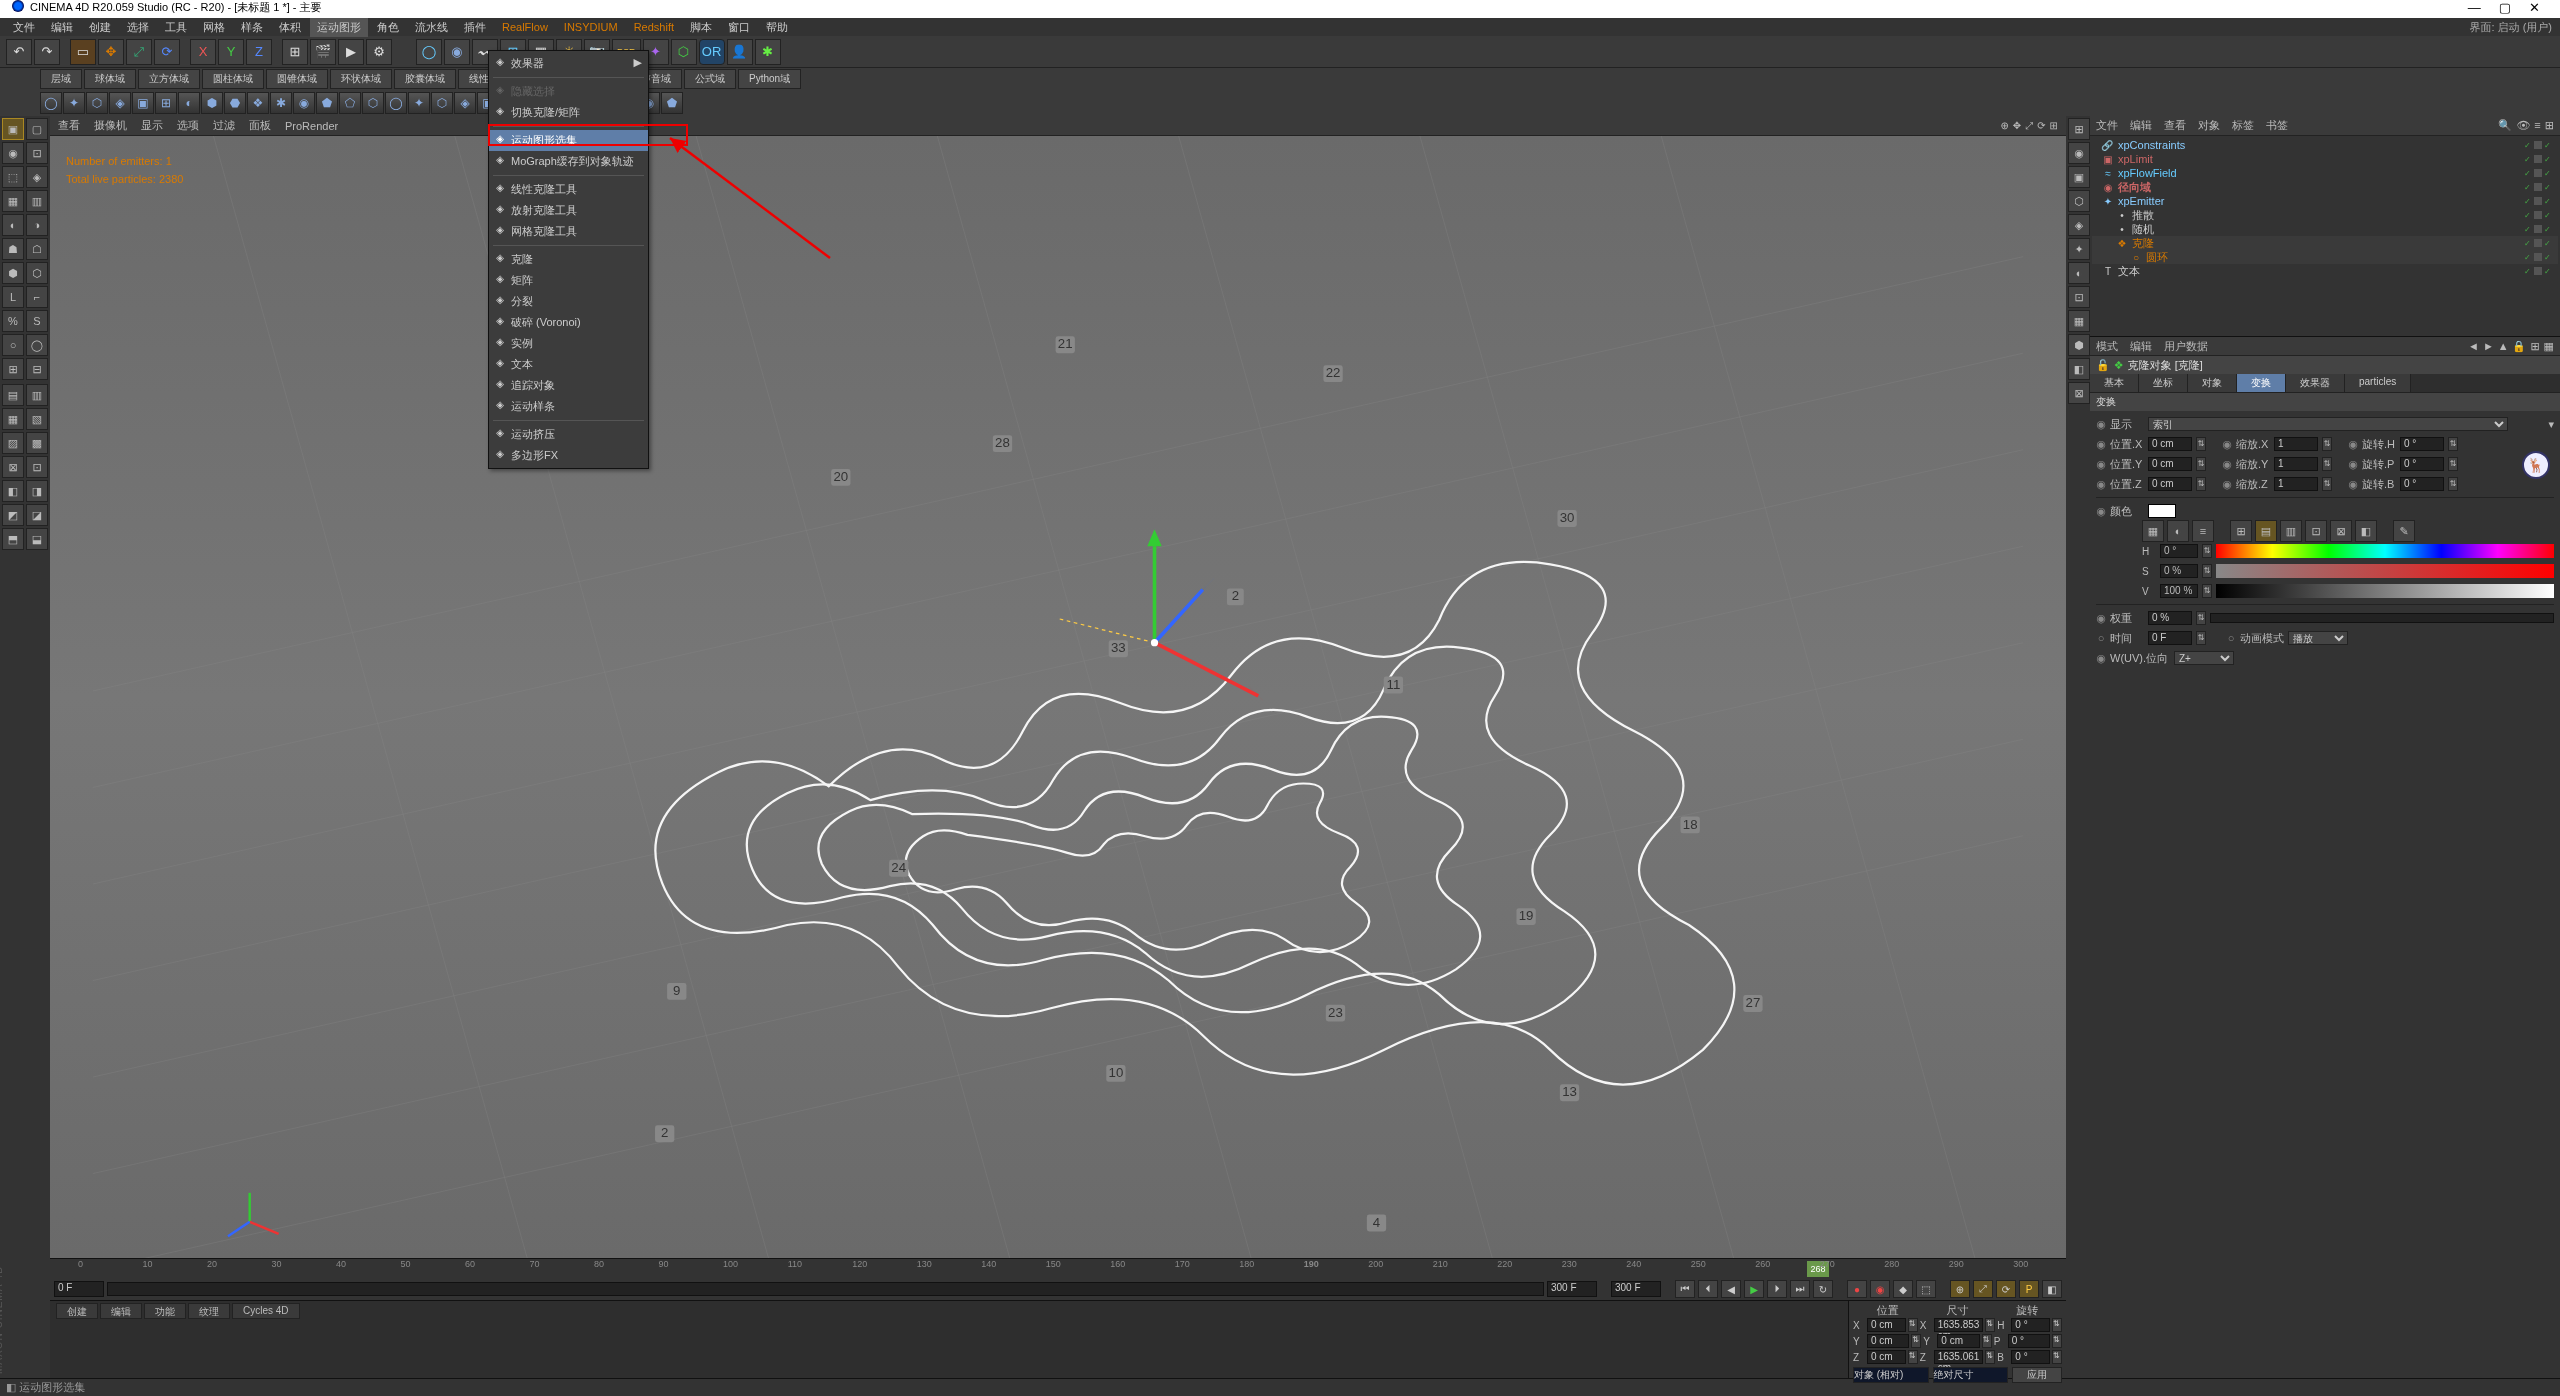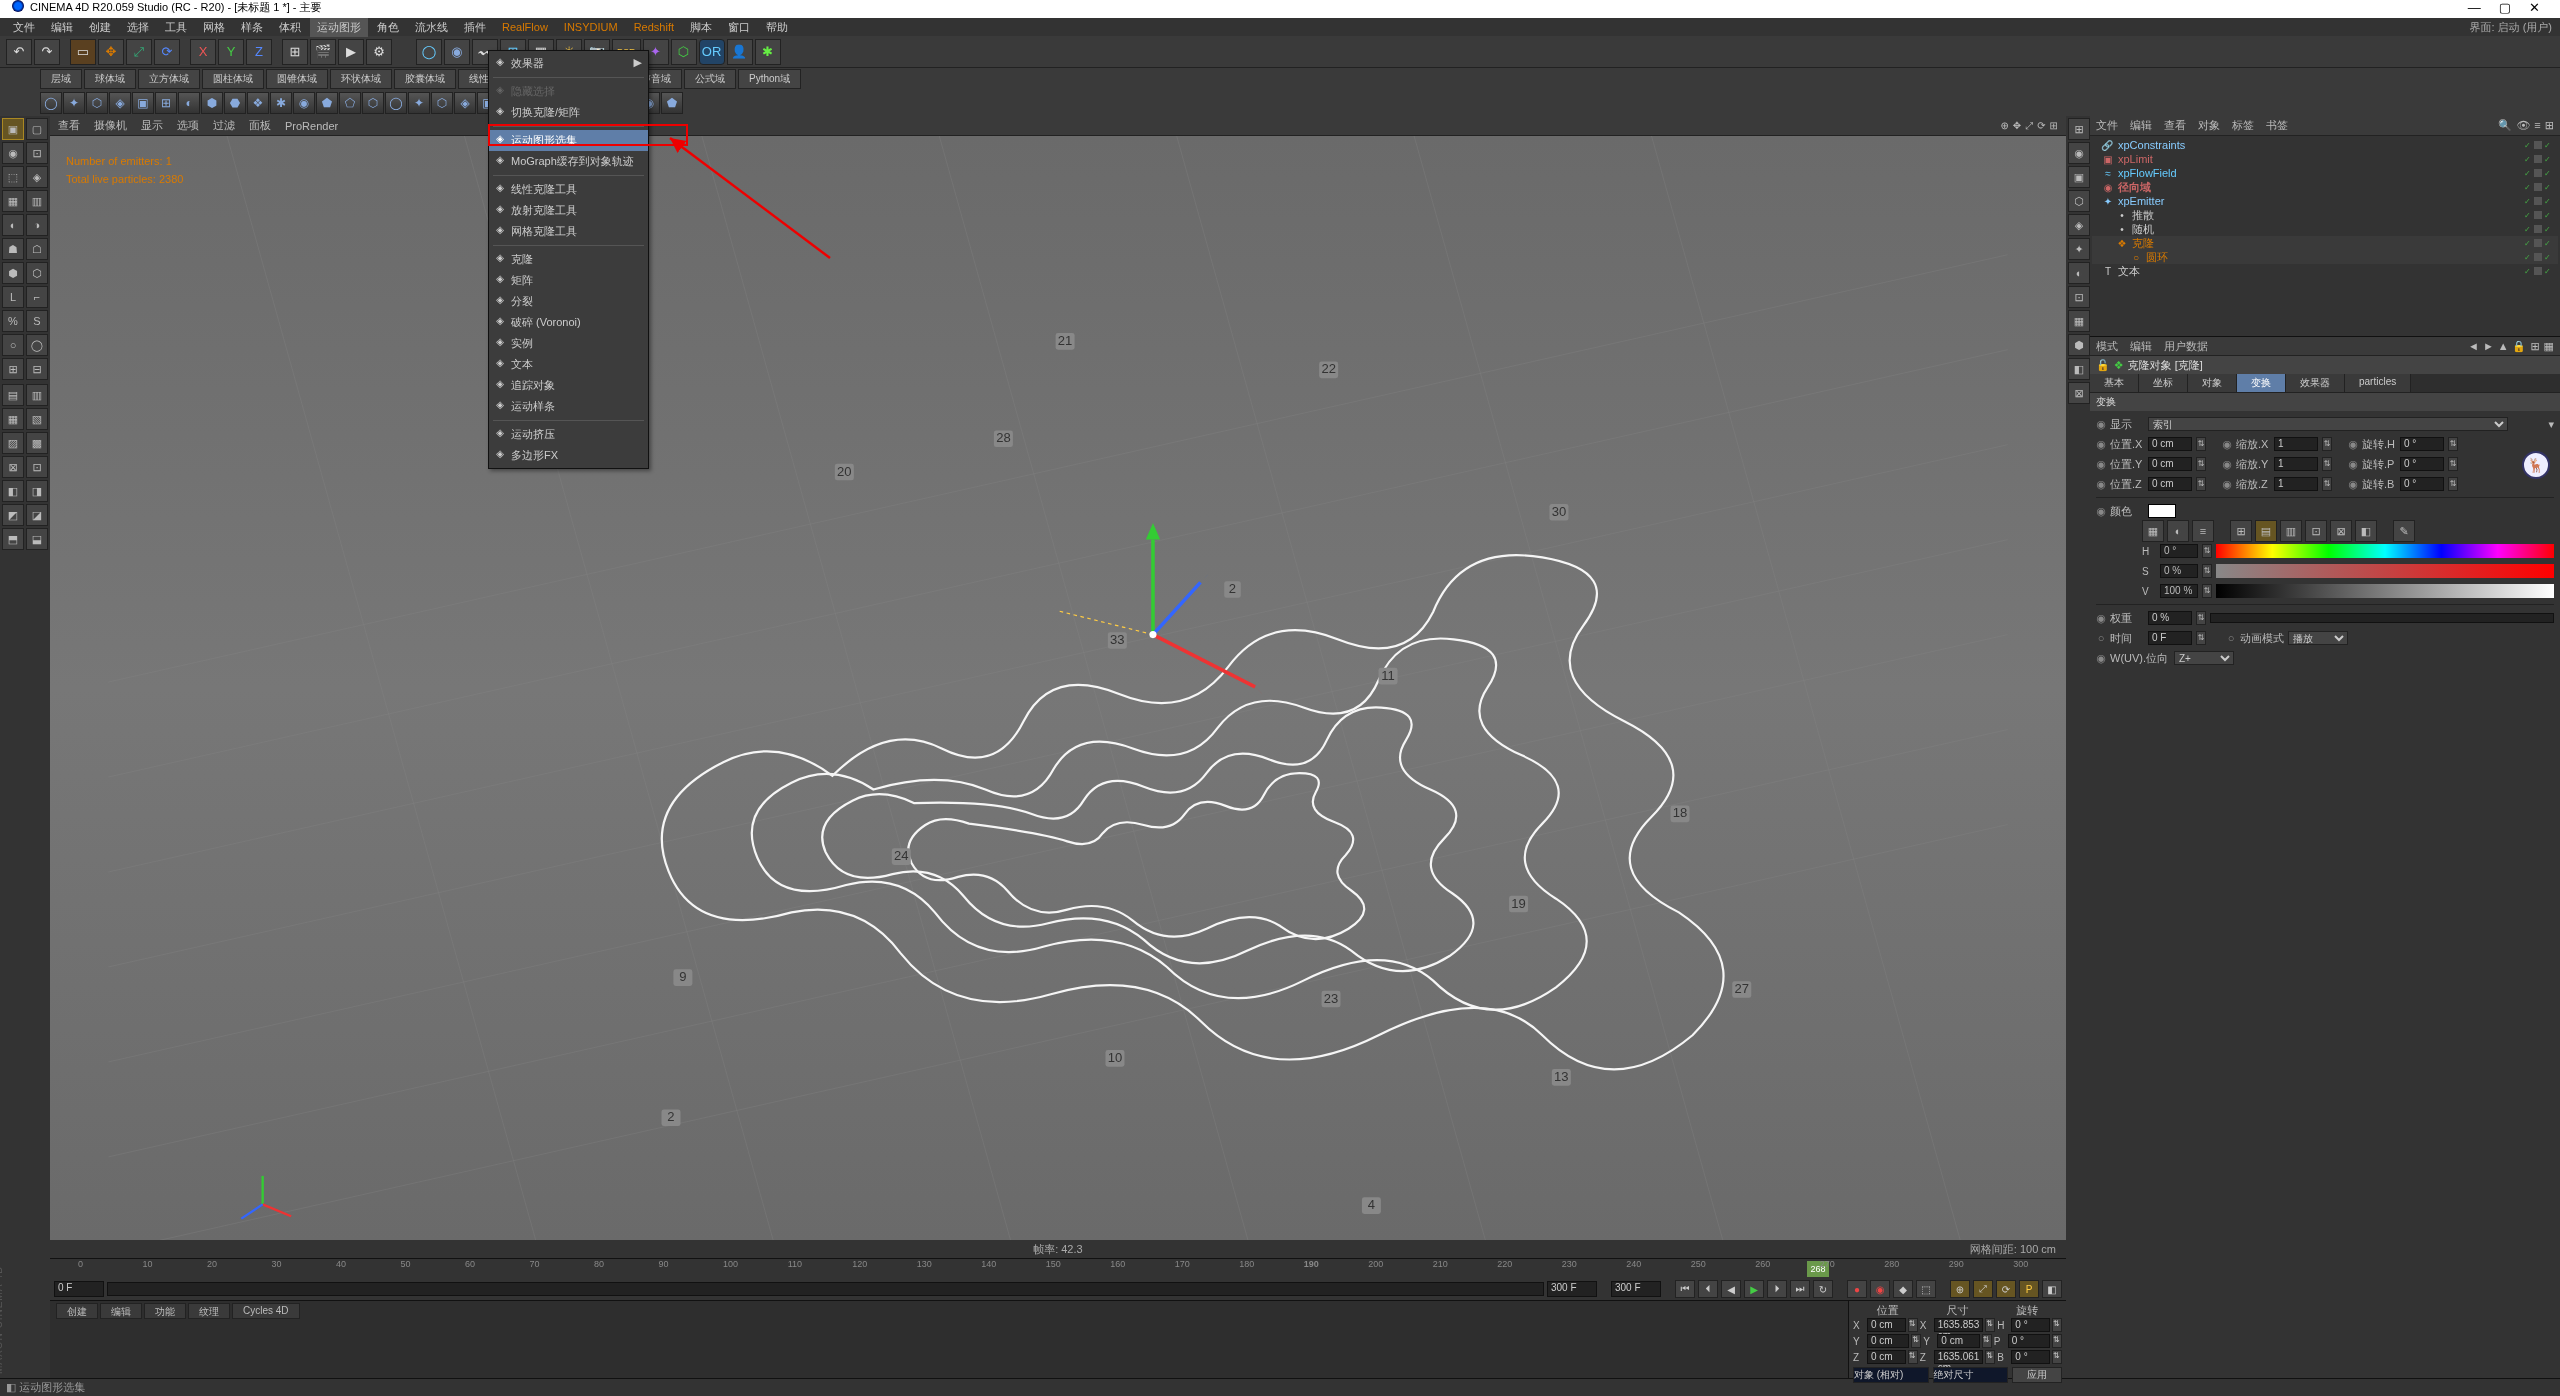--- a/index.html
+++ b/index.html
@@ -475,25 +475,20 @@
         <g transform="translate(130,900)">
           <line x1="0" y1="0" x2="0" y2="-24" stroke="#3c3" stroke-width="2"></line>
           <line x1="0" y1="0" x2="24" y2="10" stroke="#e33" stroke-width="2"></line>
           <line x1="0" y1="0" x2="-18" y2="12" stroke="#36f" stroke-width="2"></line>
         </g>
       </svg>
       <div class="info-overlay">
         <div>Number of emitters: 1</div>
         <div>Total live particles: 2380</div>
       </div>
-    </div>
-    <div class="viewport-footer">
-      <span>帧率:</span>&nbsp;
-      <span>42.3</span>
-      <span class="rlabel">网格间距: 100 cm</span>
     </div>
 
     <div class="timeline-area">
       <div class="tl-ruler" id="tlruler">
         <div class="marker" style="left:calc(268/300*96% + 28px);">268</div>
       <div class="tick" style="left: calc(0% + 28px);">0</div>
           <div class="tick" style="left: calc(3.2% + 28px);">10</div>
           <div class="tick" style="left: calc(6.4% + 28px);">20</div>
           <div class="tick" style="left: calc(9.6% + 28px);">30</div>
           <div class="tick" style="left: calc(12.8% + 28px);">40</div>

